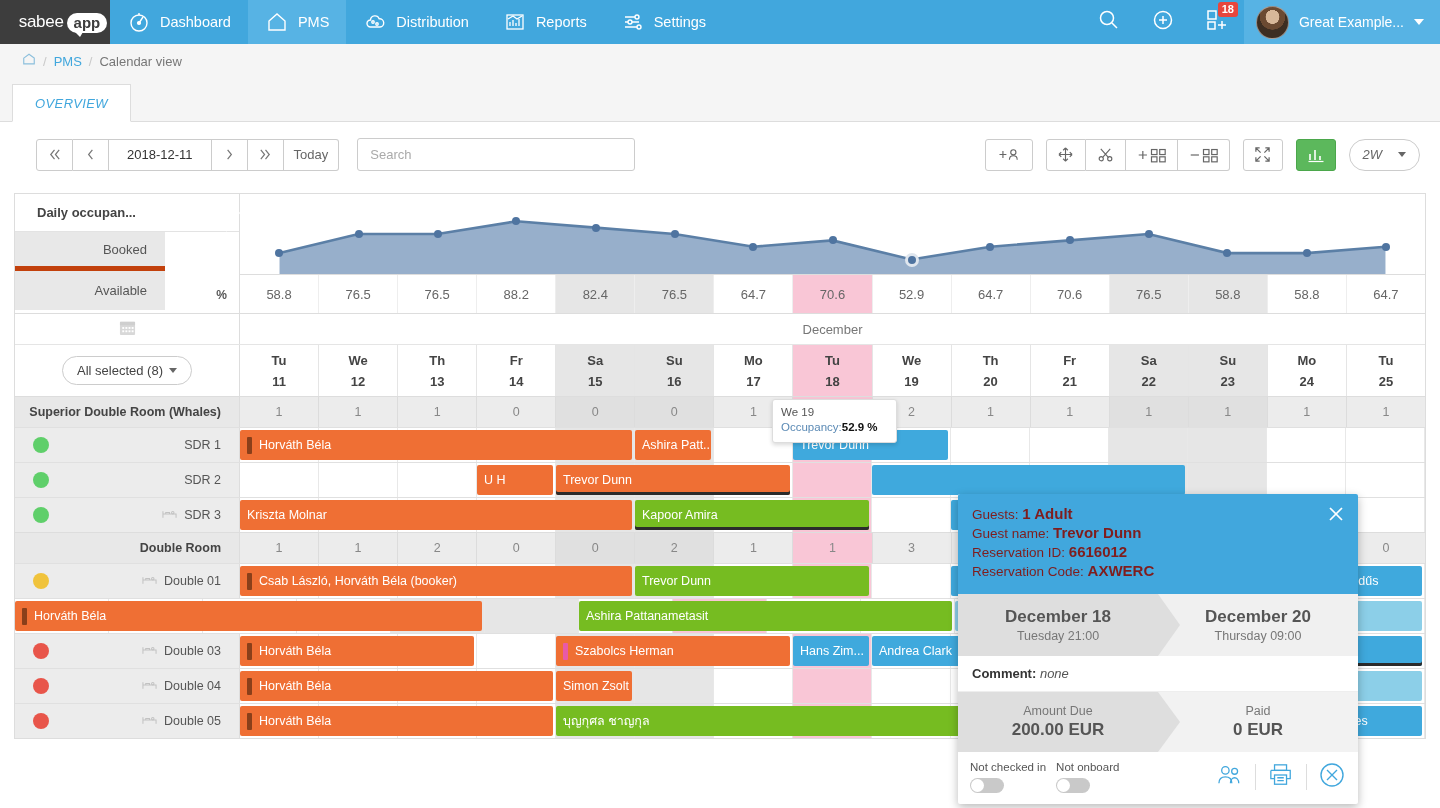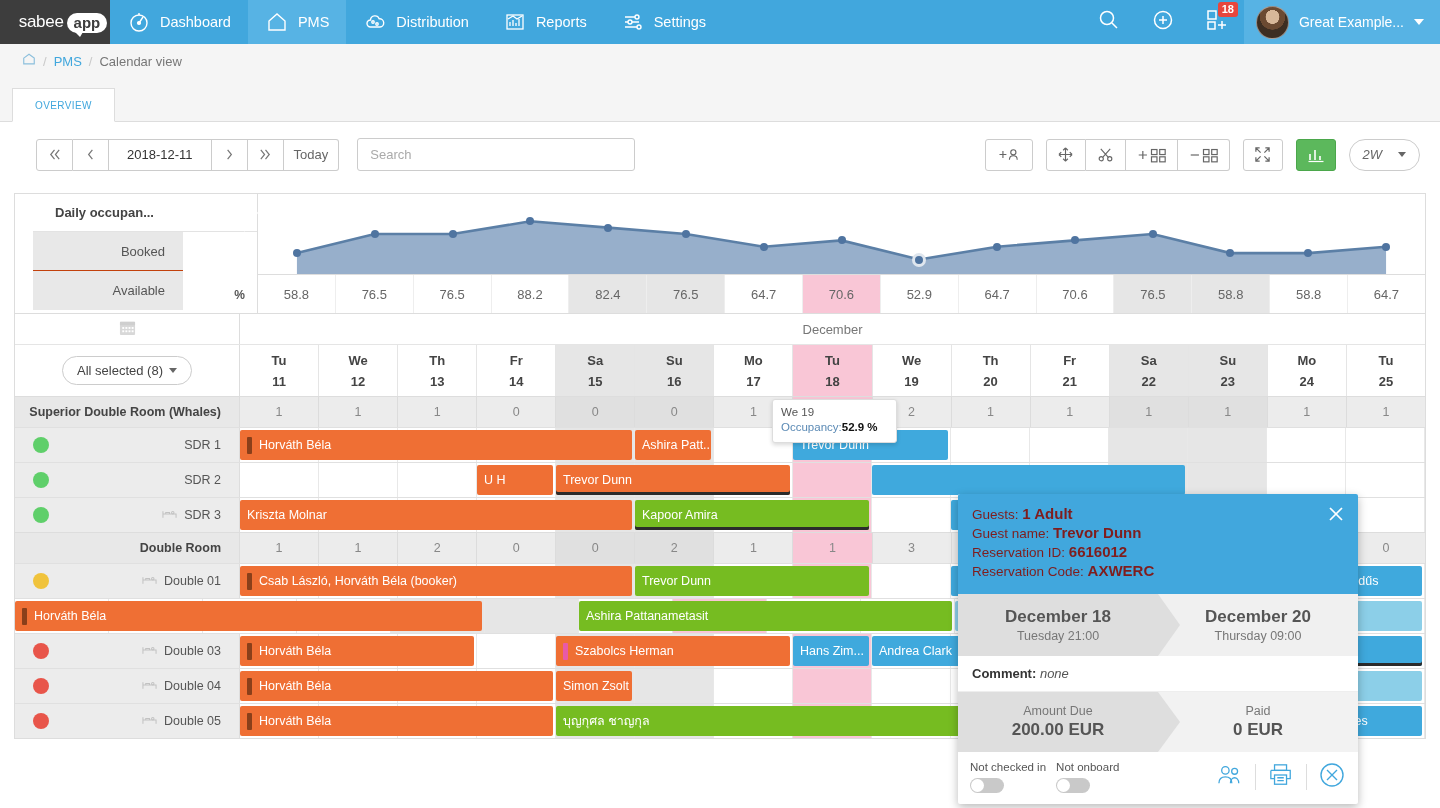--- a/index.html
+++ b/index.html
@@ -55,22 +55,22 @@
   
   #crumbwrap { height:34px; display:flex; align-items:center; padding-left:22px; gap:7px; background:#f5f5f5; }
   #crumbwrap .sep { color:#c9c9c9; font-size:13px; }
   #crumbwrap a { color:#41a7dd; font-size:13px; text-decoration:none; cursor:pointer; }
   #crumbwrap span.cur { color:#777; font-size:13px; }
 
   
   #tabs { height:44px; display:flex; align-items:flex-end; padding-left:12px; border-bottom:1px solid #ddd; background:#f5f5f5; }
   .tab {
     background:#fff; border:1px solid #ddd; border-bottom:1px solid #fff;
-    padding:11px 22px 10px; font-size:10px; color:#41a7dd; letter-spacing:.4px;
-    position:relative; top:1px; cursor:pointer;
+    padding:11px 22px 10px; font-size:13px; color:#41a7dd; letter-spacing:.4px;
+    position:relative; top:1px; cursor:pointer;font-style:italic;
   }
 
   
   #content { background:#fff; height:calc(808px - 44px - 34px - 44px); position:relative; }
   #toolbar { display:flex; align-items:center; padding:16px 20px 14px 36px; gap:0; }
   .tb {
     height:32px; min-width:34px; border:1px solid #ccc; background:#fff;
     display:flex; align-items:center; justify-content:center; font-size:13px;
     color:#666; cursor:pointer; padding:0 10px;
   }
@@ -87,31 +87,31 @@
   }
   #searchbox::placeholder { color:#aaa; }
   #tb-right { margin-left:auto; display:flex; align-items:center; gap:13px; }
   #tb-right .grp { gap:0; }
   .tb.green { background:#5cb85c; border-color:#4ba74b; width:40px; }
   .tb.pill { border-radius:16px; padding:0 13px; gap:16px;font-style:italic; }
   .caretd { width:0;height:0;border-left:4px solid transparent;border-right:4px solid transparent;border-top:5px solid #666; }
 
   
   #occ { margin:8px 14px 0; display:flex; border:1px solid #ddd; border-bottom:none; height:120px; }
-  #occleft { width:225px; flex:0 0 225px; border-right:1px solid #ddd; position:relative;margin-left:18px; }
+  #occleft { width:225px; flex:0 0 225px; border-right:1px solid #ddd; position:relative; }
   .occ-r1 { height:38px; display:flex; align-items:center; justify-content:flex-start; padding-left:22px;
             font-size:13px; font-weight:700; color:#444; border-bottom:1px solid #e3e3e3; position:relative; }
   .occ-r1:after {
     content:""; position:absolute; right:-1px; top:0; width:0;height:0;
     border-top:19px solid transparent; border-bottom:19px solid transparent; border-left:14px solid #fff;
     z-index:2;
   }
   .occ-r2, .occ-r3 {
     height:39px; display:flex; align-items:center; justify-content:flex-end; padding-right:18px;
-    font-size:13px; color:#555; background:#e8e8e8; border-bottom:1px solid #c2410c; width:150px;
+    font-size:13px; color:#555; background:#e8e8e8; border-bottom:5px solid #c2410c; width:150px;
   }
   .occ-r3 { border-bottom:none; }
   #occ-pct { position:absolute; right:12px; bottom:11px; font-size:12px; font-weight:700; color:#555; }
   #occright { flex:1; position:relative; }
   #chartarea { height:80px; position:relative; overflow:visible; }
   #chartarea svg { display:block; }
   #pctrow { display:flex; height:39px; border-top:1px solid #ddd; }
   .pcell { flex:1; display:flex; align-items:center; justify-content:center; font-size:13px; color:#666;
            border-right:1px solid #eee; background:#fff; }
   .pcell.we { background:#e6e6e6; }

